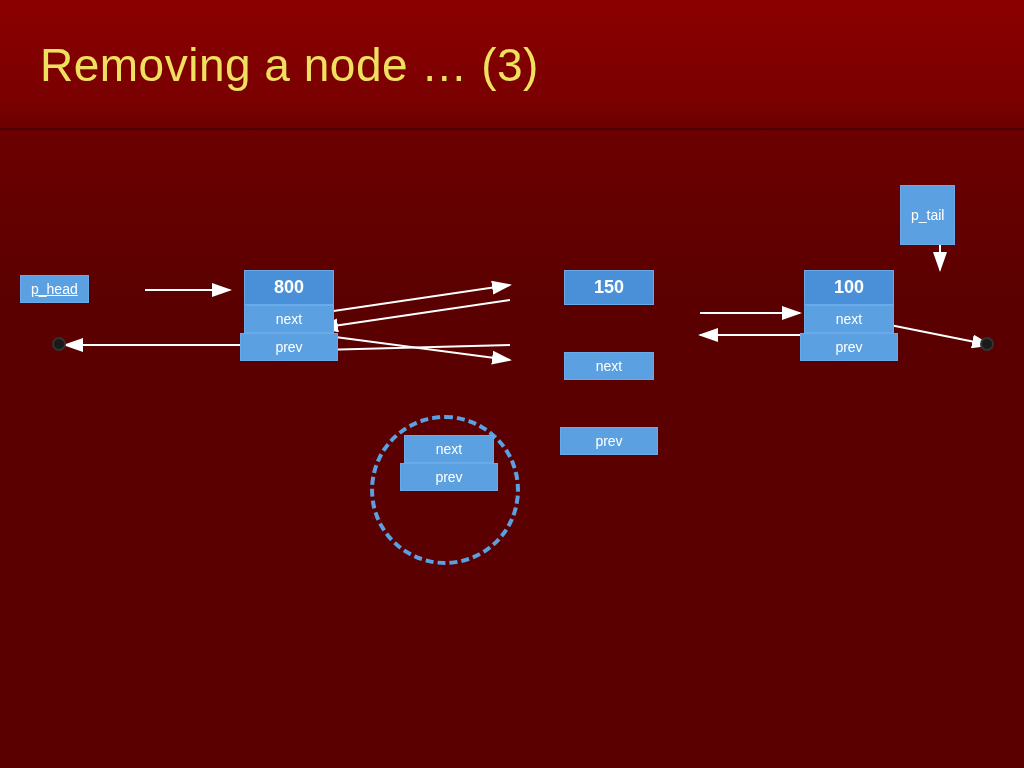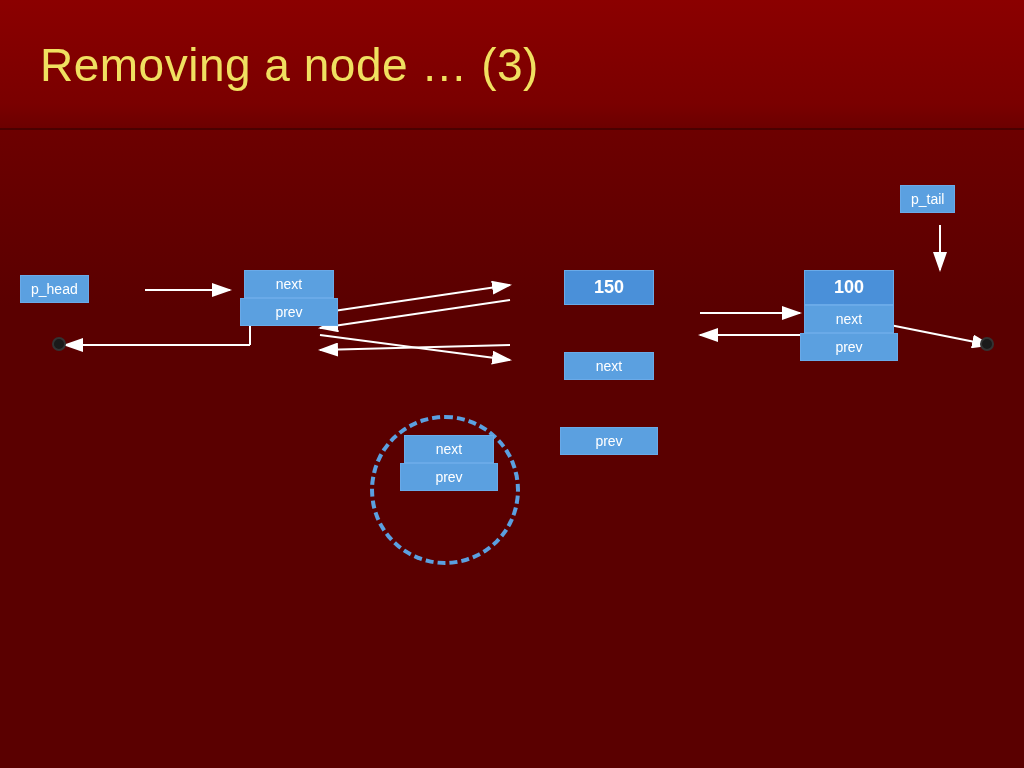--- a/index.html
+++ b/index.html
@@ -95,29 +95,30 @@
 
     
     .label-box {
       position: absolute;
       background: #5ba0e0;
       color: white;
       font-size: 14px;
       padding: 5px 10px;
       border: 1px solid #6aaae8;
       white-space: nowrap;
+      text-decoration: underline;
     }
 
     
     .label-tail {
       position: absolute;
       background: #5ba0e0;
       color: white;
       font-size: 14px;
-      padding: 5px 10px;
+      padding: 21px 10px;
       border: 1px solid #6aaae8;
       white-space: nowrap;
     }
 
     
     .dashed-circle {
       position: absolute;
       width: 150px;
       height: 150px;
       border: 4px dashed #5ba0e0;
@@ -187,20 +188,21 @@
       <line x1="890" y1="195" x2="990" y2="215" stroke="white" stroke-width="2" marker-end="url(#arrowhead)"></line>
 
       <line x1="940" y1="95" x2="940" y2="140" stroke="white" stroke-width="2" marker-end="url(#arrowhead)"></line>
     </svg>
 
     <div class="label-box" style="top: 145px; left: 20px;">
       <span>p_head</span>
     </div>
 
     <div class="node" style="top: 140px; left: 240px;">
+      <div class="node-value">800</div>
       <div class="node-next">next</div>
       <div class="node-prev">prev</div>
     </div>
 
     <div class="node" style="top: 140px; left: 560px; gap: 47px;">
       <div class="node-value">150</div>
       <div class="node-next">next</div>
       <div class="node-prev">prev</div>
     </div>
 

